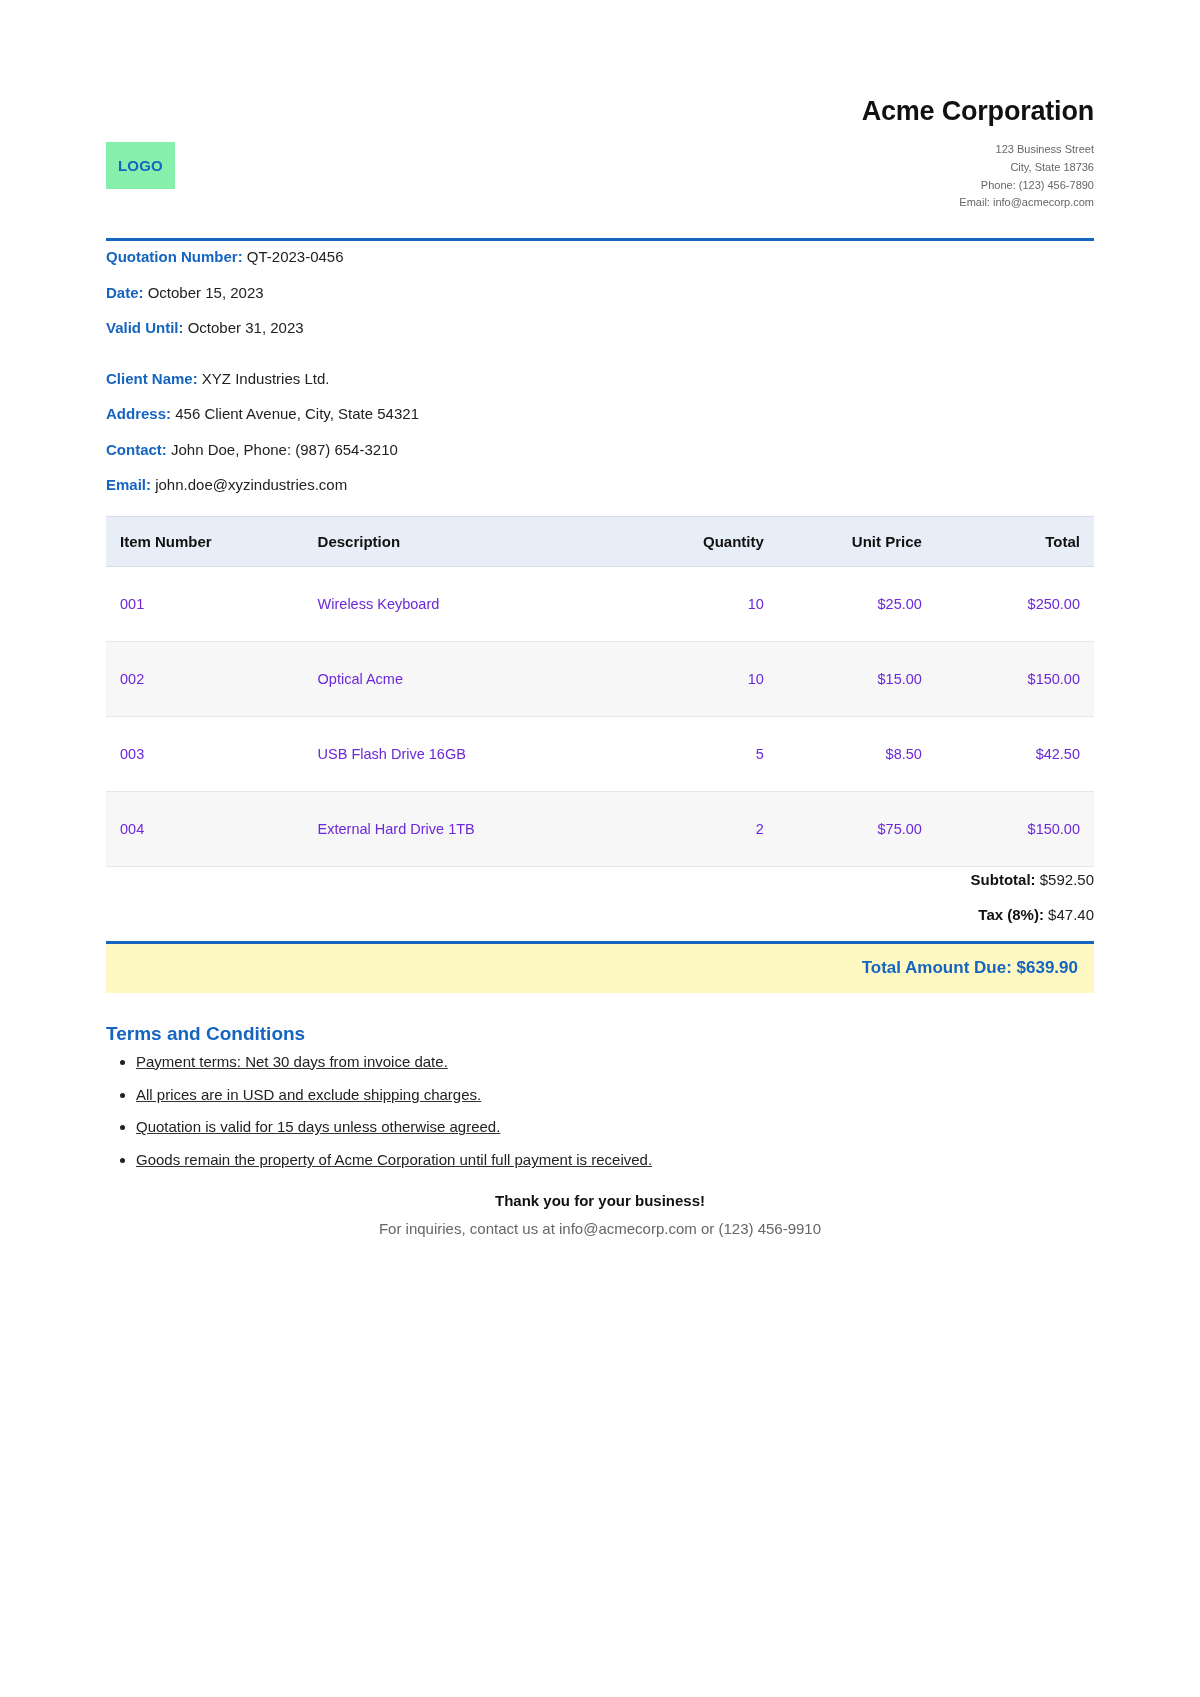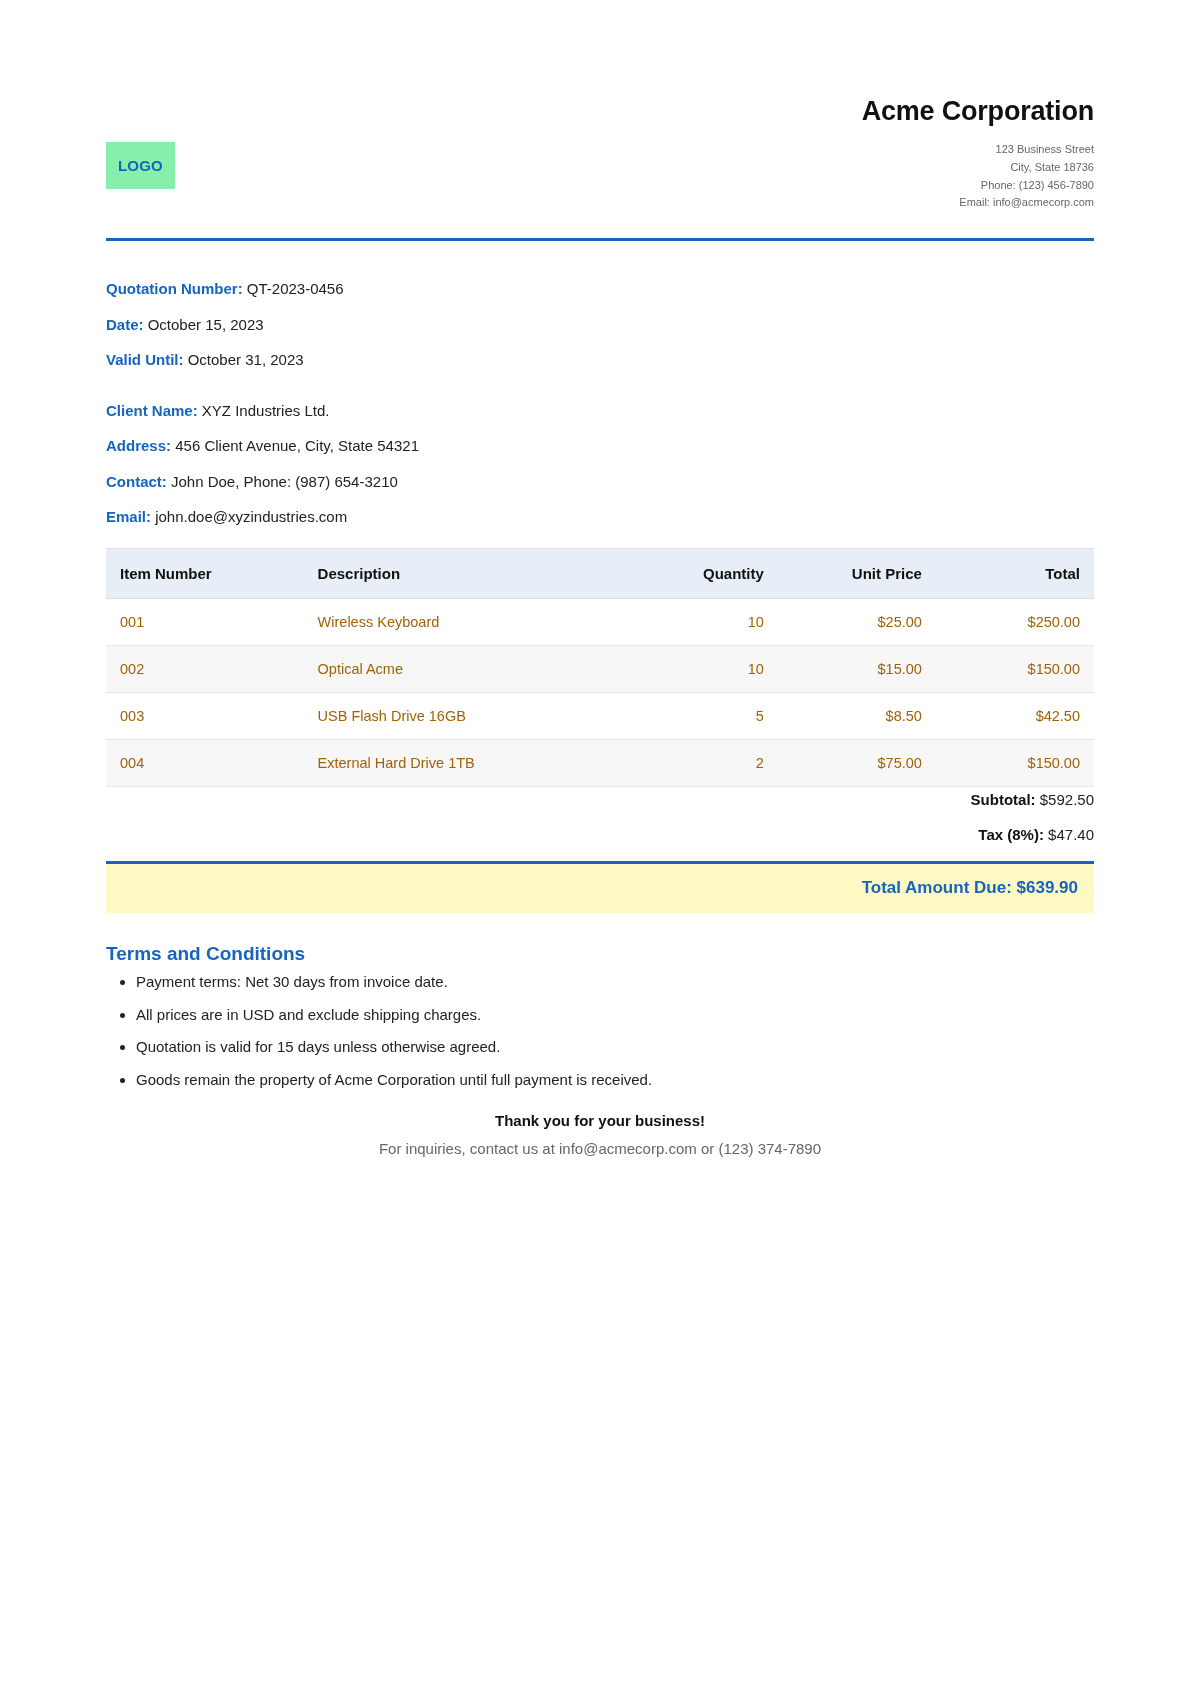--- a/index.html
+++ b/index.html
@@ -53,21 +53,21 @@
     line-height: 1.15;
   }
   .company-line {
     font-size: 11px;
     color: #666666;
     line-height: 1.62;
   }
 
   
   .meta-section {
-    padding-top: 40px;
+    padding-top: 8px;
   }
   .meta-line {
     font-size: 15px;
     color: #222222;
     line-height: 1.1;
     margin-bottom: 19px;
   }
   .meta-line .lbl {
     color: #1565c0;
     font-weight: bold;
@@ -89,23 +89,23 @@
     font-weight: bold;
     font-size: 15px;
     padding: 16px 14px;
     border-top: 1px solid #d8dde4;
     border-bottom: 1px solid #d8dde4;
     white-space: nowrap;
   }
   table.items thead th.l { text-align: left; }
   table.items thead th.r { text-align: right; }
   table.items tbody td {
-    padding: 15px 14px;
+    padding: 29px 14px;
     border-bottom: 1px solid #e6e6e6;
-    color: #a16207;
+    color: #6d28d9;
   }
   table.items tbody td.l { text-align: left; }
   table.items tbody td.r { text-align: right; }
   table.items tbody tr:nth-child(even) td {
     background: #f7f7f7;
   }
   .col-item { width: 20%; }
   .col-desc { width: 31%; }
   .col-qty  { width: 17%; }
   .col-unit { width: 16%; }
@@ -140,20 +140,21 @@
   .terms-title {
     color: #1565c0;
     font-size: 19px;
     font-weight: bold;
     margin: 30px 0 8px 0;
   }
   ul.terms {
     margin: 0;
     padding-left: 30px;
     list-style: disc;
+    text-decoration: underline;
   }
   ul.terms li {
     font-size: 15px;
     color: #222222;
     line-height: 1.25;
     margin-bottom: 14px;
   }
 
   
   .footer {
@@ -282,16 +283,16 @@
   <div class="terms-title">Terms and Conditions</div>
   <ul class="terms">
     <li>Payment terms: Net 30 days from invoice date.</li>
     <li>All prices are in USD and exclude shipping charges.</li>
     <li>Quotation is valid for 15 days unless otherwise agreed.</li>
     <li>Goods remain the property of Acme Corporation until full payment is received.</li>
   </ul>
 
   <div class="footer">
     <div class="footer-thanks">Thank you for your business!</div>
-    <div class="footer-contact">For inquiries, contact us at info@acmecorp.com or (123) 374-7890</div>
+    <div class="footer-contact">For inquiries, contact us at info@acmecorp.com or (123) 456-9910</div>
   </div>
 
 </div>
 
 </body></html>

